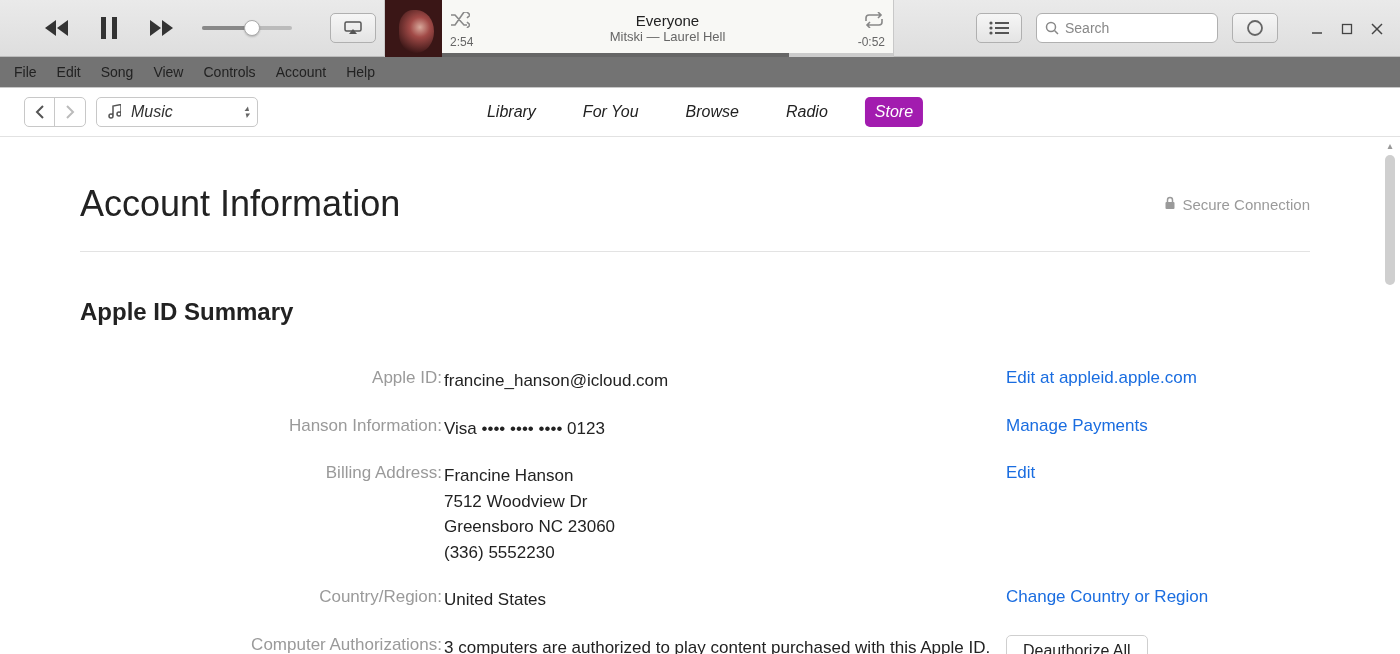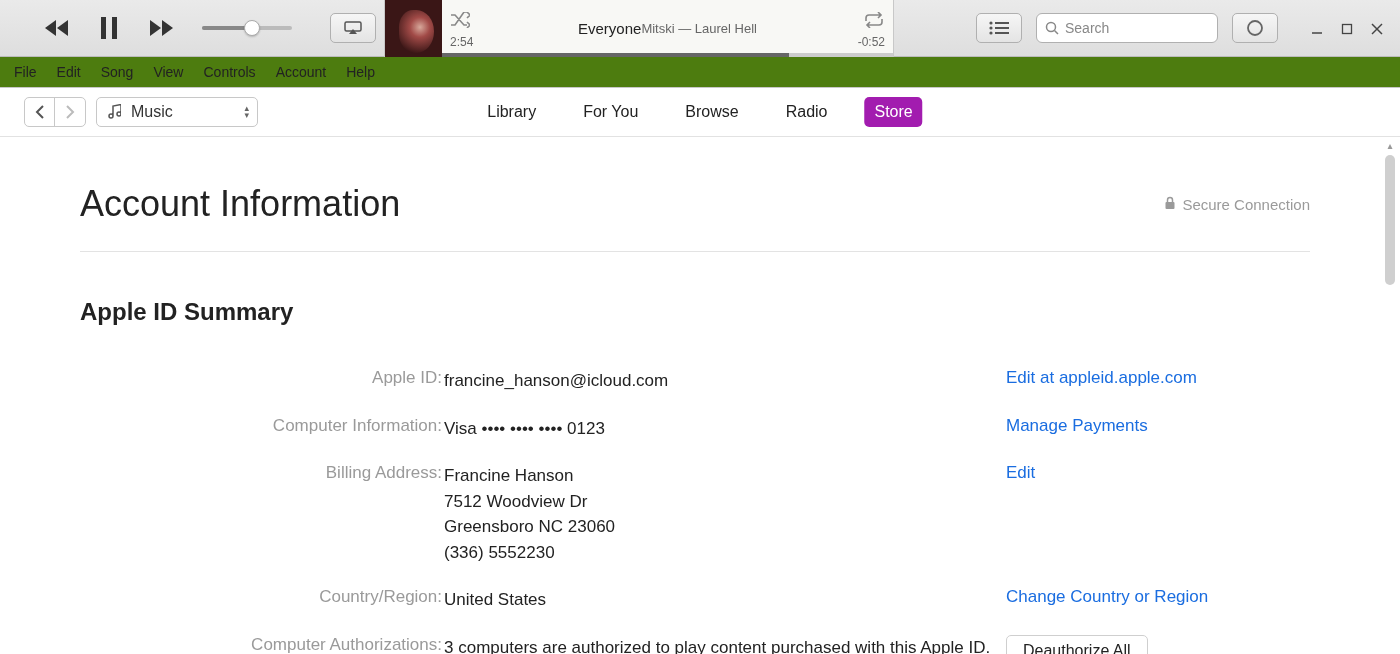--- a/index.html
+++ b/index.html
@@ -74,21 +74,21 @@
     overflow:hidden;
   }
   .np-art::after{
     content:"";
     position:absolute; inset:10px 8px 4px 14px;
     background: radial-gradient(circle at 60% 40%, #d7a89b 0%, #a14a47 30%, #3a1616 80%);
     border-radius: 40% 50% 50% 45%;
   }
   .np-center {
     flex:1;
-    display:flex; flex-direction:row; align-items:center; justify-content:center;
+    display:flex; flex-direction:column; align-items:center; justify-content:center;
     position:relative;
   }
   .np-shuffle,.np-repeat{
     position:absolute; top:12px; color:#777;
   }
   .np-shuffle{left:8px}
   .np-repeat{right:8px}
   .np-title{font-size:15px;color:#222}
   .np-meta{font-size:13px;color:#666}
   .np-elapsed,.np-remain{
@@ -130,33 +130,34 @@
     display:flex;gap:16px;color:#555;
     margin-left:18px;
     margin-right:2px;
     align-self:flex-start;
     padding-top:8px;
   }
   .win-controls span{width:14px;text-align:center}
   
   .menubar{
     height:31px;
-    background:#4d7c0f;
+    background:#737373;
     border-bottom:1px solid #c8c8c8;
     display:flex;align-items:center;gap:20px;
     padding-left:14px;
     font-size:14px;color:#222;
   }
   
   .navrow{
     height:49px;
     border-bottom:1px solid #e2e2e2;
     display:flex;align-items:center;
     padding-left:24px;
     position:relative;
+    font-style:italic;
   }
   .history-btns{
     display:flex;border:1px solid #c8c8c8;border-radius:5px;
     overflow:hidden;height:30px;
   }
   .history-btns>div{width:30px;display:flex;align-items:center;justify-content:center;color:#666}
   .history-btns>div:first-child{border-right:1px solid #c8c8c8}
   .src-select{
     margin-left:10px;height:30px;width:162px;
     border:1px solid #c8c8c8;border-radius:5px;
@@ -372,21 +373,21 @@
   <div class="section-title">Apple ID Summary</div>
 
   <table class="info">
     <tbody>
           <tr>
       <td class="lbl">Apple ID:</td>
       <td class="val">francine_hanson@icloud.com</td>
       <td class="act"><a>Edit at appleid.apple.com</a></td>
     </tr>
     <tr>
-      <td class="lbl">Computer Information:</td>
+      <td class="lbl">Hanson Information:</td>
       <td class="val">Visa •••• •••• •••• 0123</td>
       <td class="act"><a>Manage Payments</a></td>
     </tr>
     <tr>
       <td class="lbl">Billing Address:</td>
       <td class="val">
         <div>Francine Hanson</div>
         <div>7512 Woodview Dr</div>
         <div>Greensboro NC 23060</div>
         <div>(336) 5552230</div>

